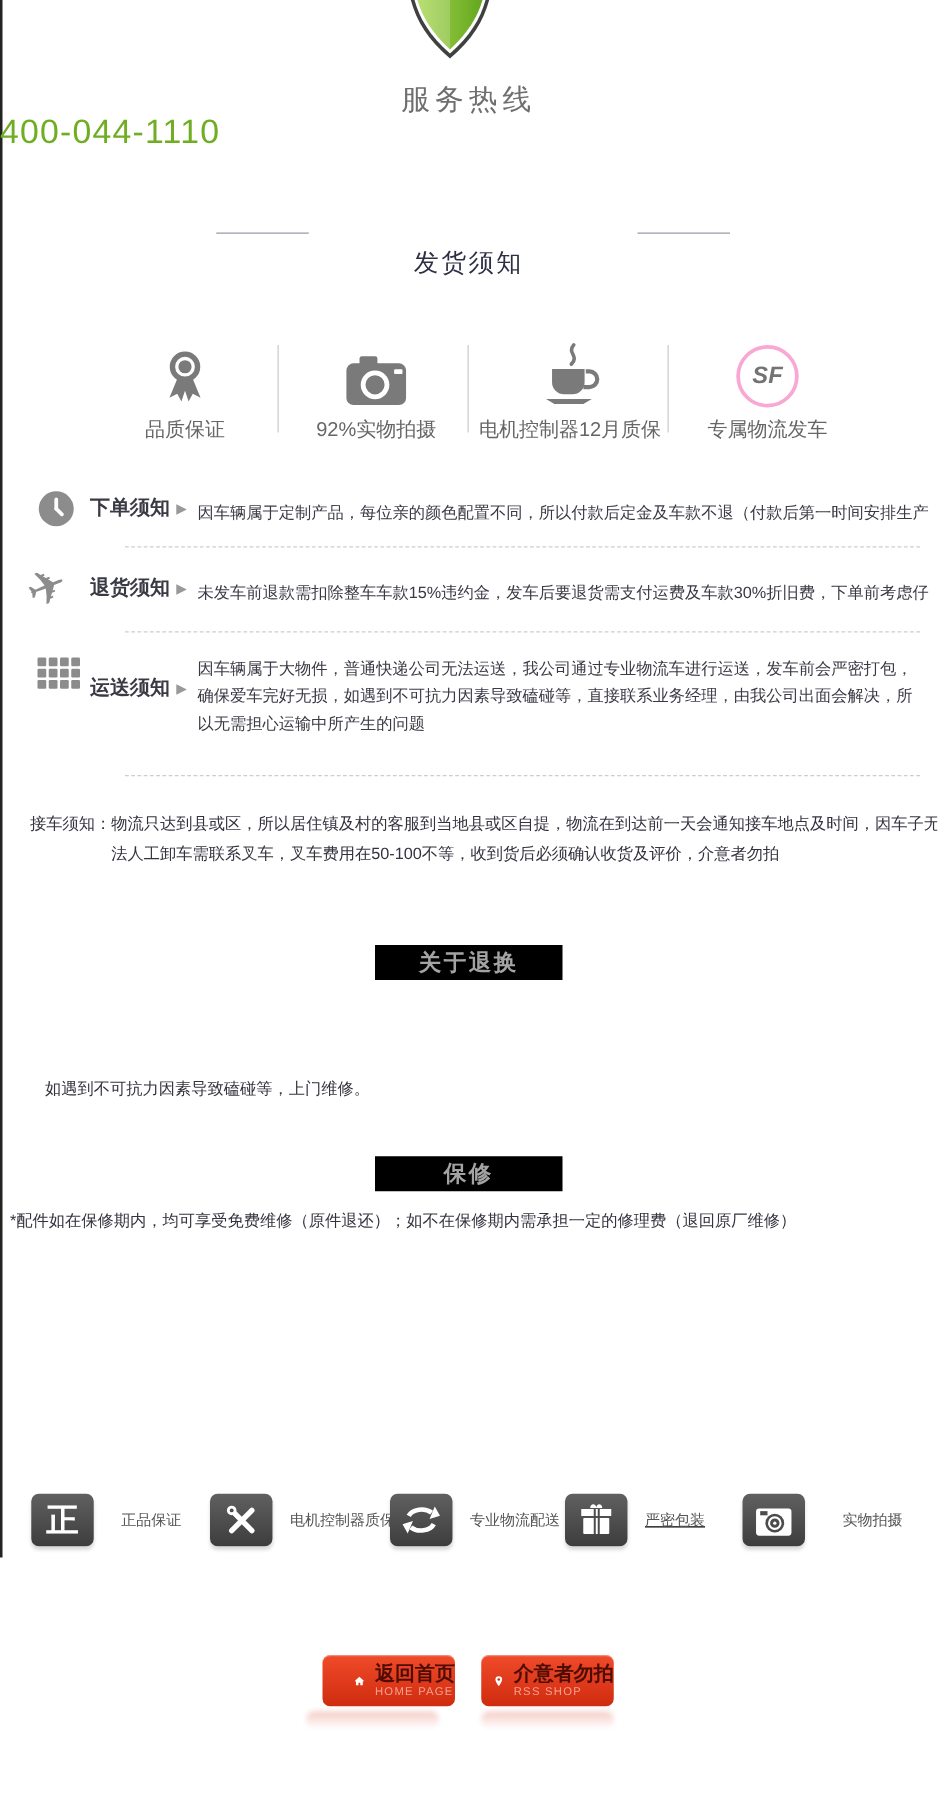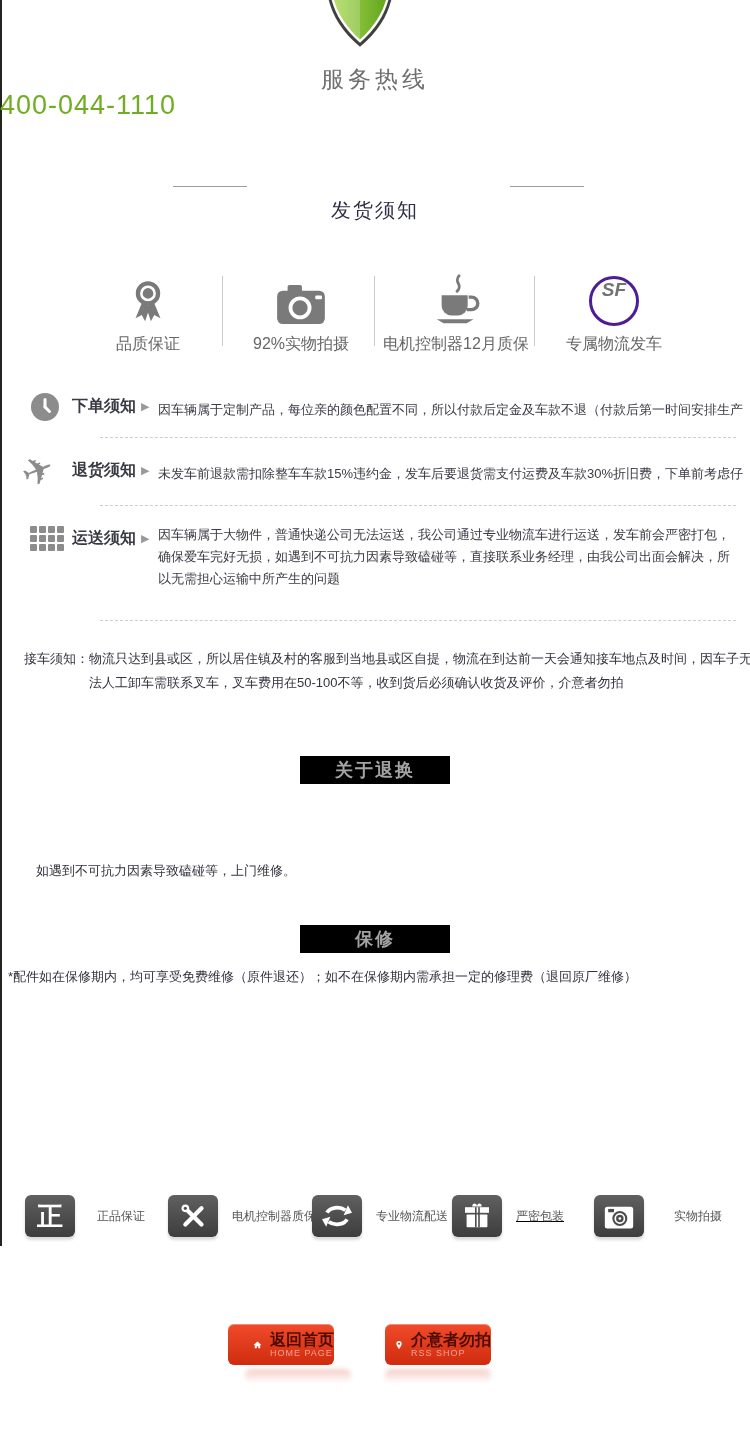--- a/index.html
+++ b/index.html
@@ -22,22 +22,22 @@
   .rule{position:absolute;top:186px;height:1px;background:#9a9aa8;width:74px;}
   .rule-l{left:173px;} .rule-r{left:510px;}
 
   
   .feature{position:absolute;top:274px;transform:translateX(-50%);text-align:center;}
   .f1{left:148px;} .f2{left:301px;} .f3{left:456px;} .f4{left:614px;}
   .feature .f-icon{height:52px;display:flex;align-items:flex-end;justify-content:center;}
   .feature .f-label{margin-top:8px;font-size:16px;color:#666;white-space:nowrap;}
   .fdiv{position:absolute;top:276px;width:1px;height:70px;background:#ccc;}
   .fd1{left:222px;} .fd2{left:374px;} .fd3{left:534px;}
-  .sf-circle{width:44px;height:44px;border:3px solid #4c1d95;border-radius:50%;
-        display:flex;align-items:flex-start;justify-content:center;}
+  .sf-circle{width:44px;height:44px;border:3px solid #f9a8d4;border-radius:50%;
+        display:flex;align-items:center;justify-content:center;}
   .sf-circle span{font-size:19px;font-weight:bold;font-style:italic;color:#737373;}
 
   
   .n-icon{position:absolute;}
   .n-title{position:absolute;font-size:16px;font-weight:bold;color:#3a3a45;white-space:nowrap;}
   .n-arrow{font-size:11px;color:#999;margin-left:5px;vertical-align:1px;}
   .n-text{position:absolute;left:158px;font-size:13px;color:#3a3a45;line-height:22px;}
   .nowrap{white-space:nowrap;overflow:hidden;width:585px;}
   .dash{position:absolute;left:100px;right:14px;border-top:1px dashed #ccccd6;}
   .plane{font-size:38px;color:#8c8c8c;transform:rotate(-22deg);line-height:1;}
@@ -56,21 +56,21 @@
   .g-icon{width:50px;height:42px;border-radius:6px;background:linear-gradient(#606060,#3d3d3d);
         display:flex;align-items:center;justify-content:center;box-shadow:0 3px 3px rgba(0,0,0,0.15);}
   .g-glyph{color:#fff;font-size:26px;font-weight:bold;line-height:1;}
   .g-label{margin-left:14px;font-size:12px;color:#555;white-space:nowrap;}
   .g1 .g-label{margin-left:22px;} .g5 .g-label{margin-left:30px;}
 
   
   .fbtn{position:absolute;top:1324px;width:106px;height:41px;border-radius:6px;
         background:linear-gradient(#f04b2a,#cf2b0e);display:flex;align-items:center;
         padding-left:10px;box-sizing:border-box;cursor:pointer;box-shadow:inset 0 1px 0 rgba(255,255,255,0.35);}
-  .b1{left:228px;padding-left:25px;} .b2{left:385px;}
+  .b1{left:258px;padding-left:25px;} .b2{left:385px;}
   .fbtn .txt{margin-left:8px;}
   .fbtn .zh{font-size:16px;font-weight:bold;color:#4d0c04;line-height:17px;white-space:nowrap;}
   .fbtn .en{font-size:9px;color:#f7a193;letter-spacing:1px;line-height:11px;white-space:nowrap;}
   .refl{position:absolute;top:1369px;width:106px;height:14px;border-radius:6px;
         background:linear-gradient(rgba(214,48,20,0.55),rgba(214,48,20,0));
         filter:blur(2px);opacity:0.45;}
 </style>
 </head>
 <body>
 
@@ -171,21 +171,21 @@
         <i></i>
         <i></i>
         <i></i>
         <i></i>
         <i></i>
         <i></i>
         <i></i>
         <i></i>
         <i></i>
     </div>
-    <div class="n-title" style="left:72px;top:528px"><span>运送须知</span><span class="n-arrow">▶</span></div>
+    <div class="n-title" style="left:72px;top:540px"><span>运送须知</span><span class="n-arrow">▶</span></div>
     <div class="n-text" style="top:524px;width:578px">因车辆属于大物件，普通快递公司无法运送，我公司通过专业物流车进行运送，发车前会严密打包，确保爱车完好无损，如遇到不可抗力因素导致磕碰等，直接联系业务经理，由我公司出面会解决，所以无需担心运输中所产生的问题</div>
   </div>
   <div class="dash" style="top:620px"></div>
 
   <div class="pline" style="left:24px;top:650px">接车须知：物流只达到县或区，所以居住镇及村的客服到当地县或区自提，物流在到达前一天会通知接车地点及时间，因车子无</div>
   <div class="pline" style="left:89px;top:674px">法人工卸车需联系叉车，叉车费用在50-100不等，收到货后必须确认收货及评价，介意者勿拍</div>
 
   <div class="banner" style="top:756px">关于退换</div>
   <div class="pline" style="left:36px;top:862px">如遇到不可抗力因素导致磕碰等，上门维修。</div>
 

